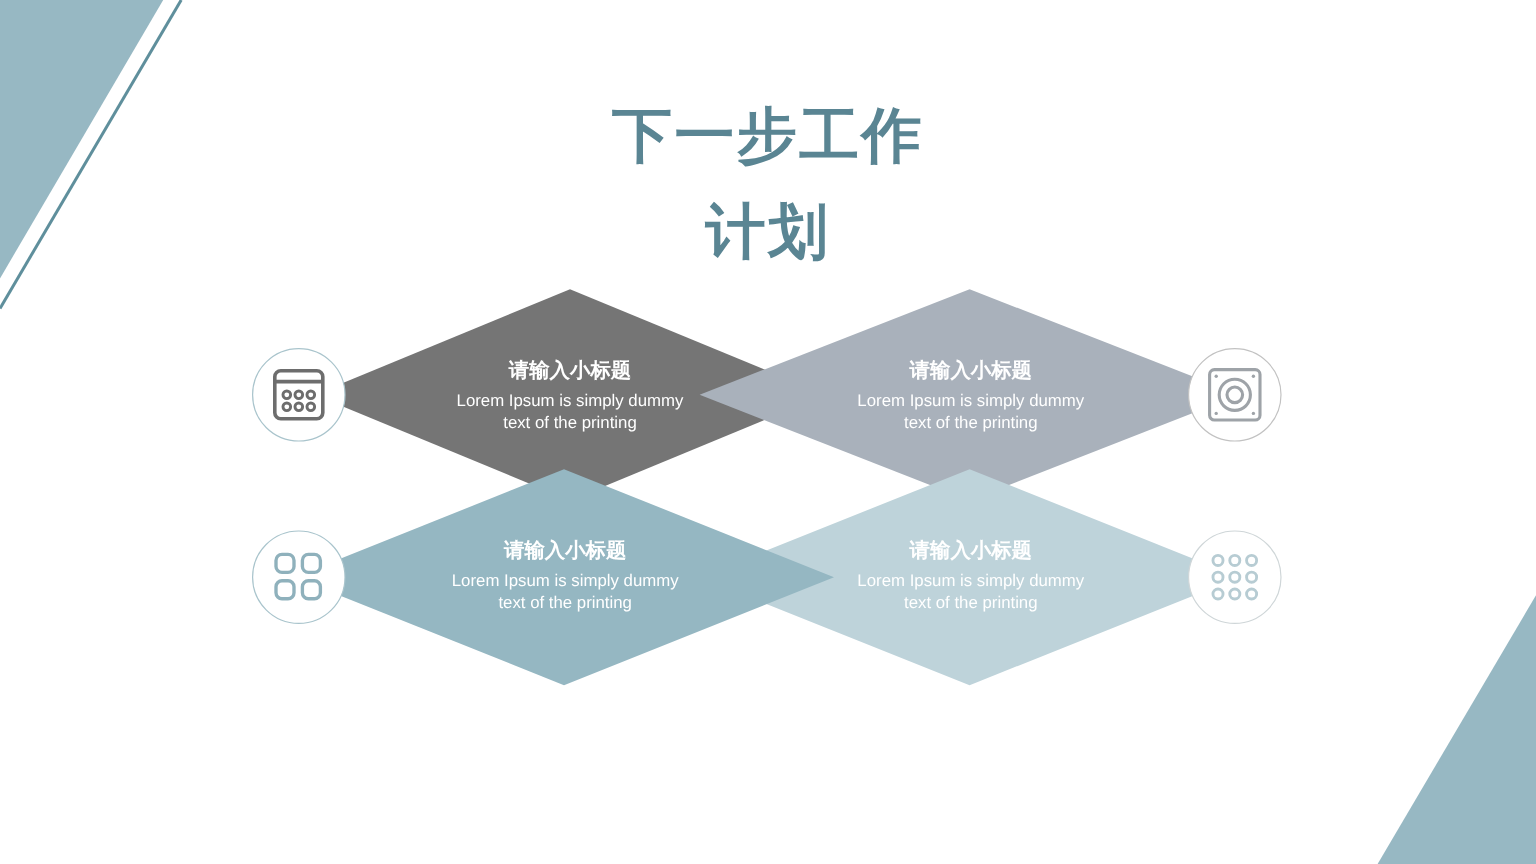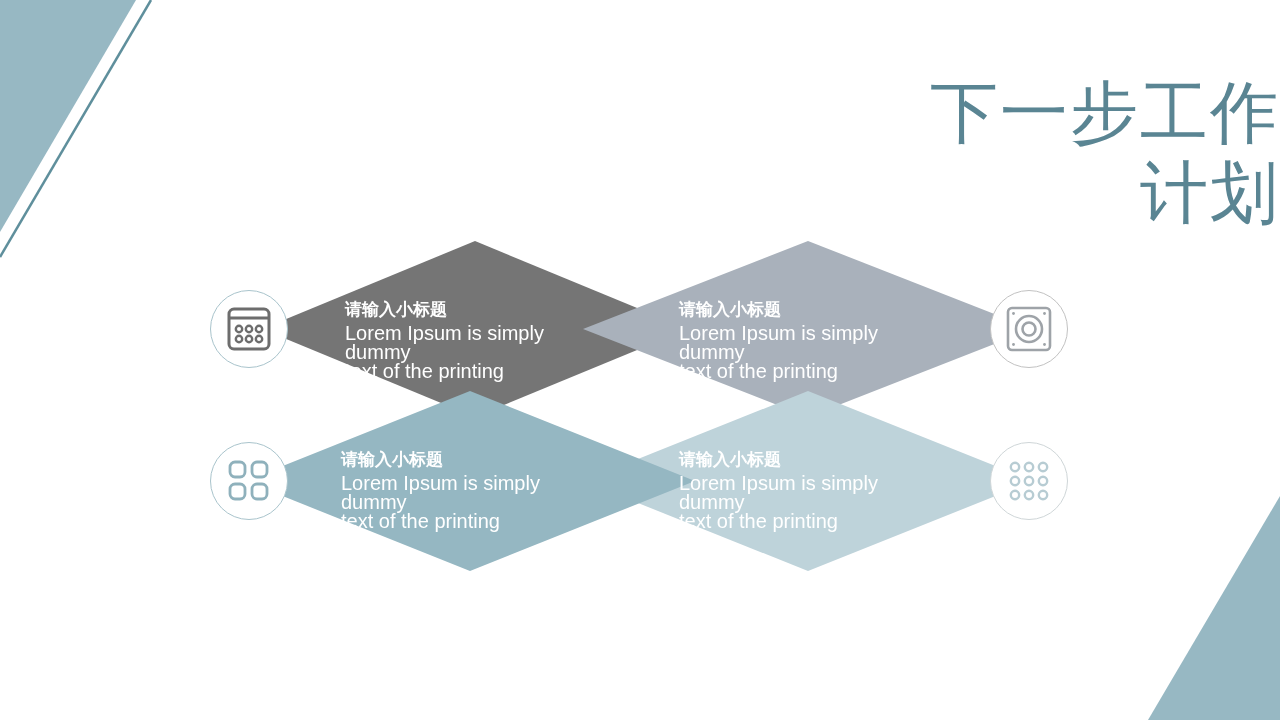--- a/index.html
+++ b/index.html
@@ -1,23 +1,23 @@
 <!DOCTYPE html>
 <html><head>
   <meta charset="utf-8">
   <style>
     html, body { margin: 0; padding: 0; }
     body { width: 1280px; height: 720px; background: #ffffff; position: relative; overflow: hidden; font-family: "DejaVu Sans", "Liberation Sans", sans-serif; }
     .deco { position: absolute; left: 0; top: 0; }
-    .title { position: absolute; left: 0; width: 1280px; text-align: right; color: #5a8593; font-size: 68px; line-height: 62px; letter-spacing: 2px; }
+    .title { position: absolute; left: 0; width: 1280px; text-align: center; color: #5a8593; font-size: 50px; line-height: 62px; letter-spacing: 2px; font-weight: bold; }
     .title.l1 { top: 82px; }
     .title.l2 { top: 162px; }
-    .card-text { position: absolute; width: 260px; color: #ffffff; }
+    .card-text { position: absolute; width: 260px; text-align: center; color: #ffffff; }
     .card-title { font-size: 17px; font-weight: bold; line-height: 24px; margin-bottom: 3px; }
-    .card-body { font-size: 20px; line-height: 19px; font-family: "Liberation Sans", sans-serif; }
+    .card-body { font-size: 14px; line-height: 19px; font-family: "Liberation Sans", sans-serif; }
     .circle { position: absolute; width: 78px; height: 78px; border-radius: 50%; background: #ffffff; border: 1px solid #a9c4cc; box-sizing: border-box; display: flex; align-items: center; justify-content: center; }
   </style>
 </head>
 <body>
 
 <svg class="deco" width="1280" height="720">
   <polygon points="0,0 136,0 0,232" fill="#97b8c3"></polygon>
   <line x1="151" y1="0" x2="0" y2="257" stroke="#5f8f9c" stroke-width="2.5"></line>
   <polygon points="1280,496 1280,720 1148,720" fill="#97b8c3"></polygon>
 

